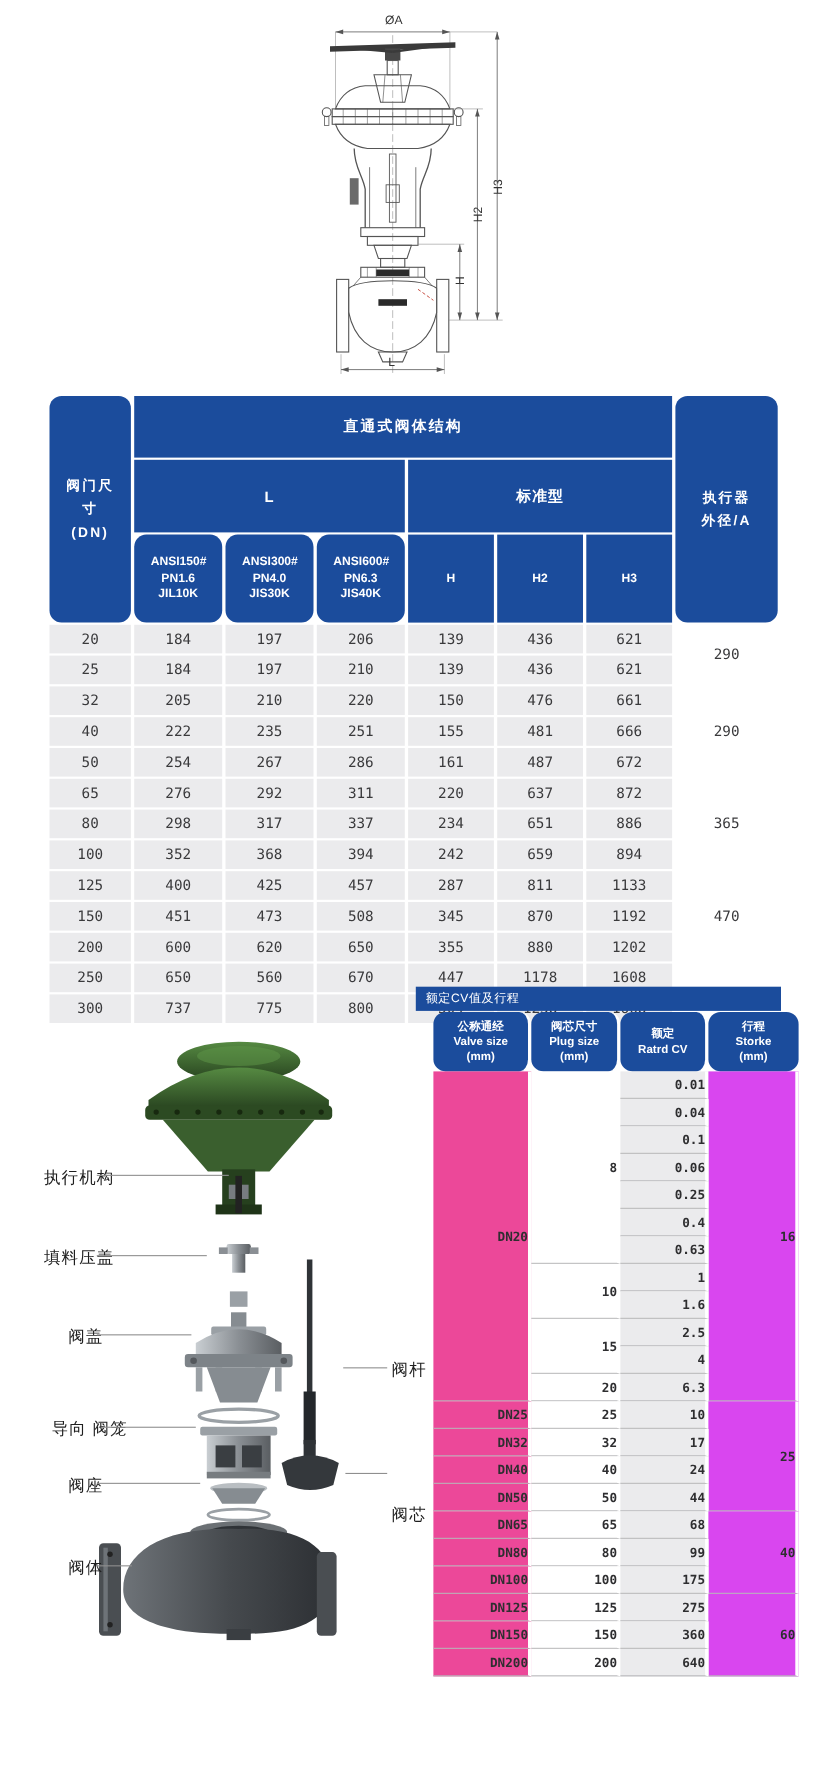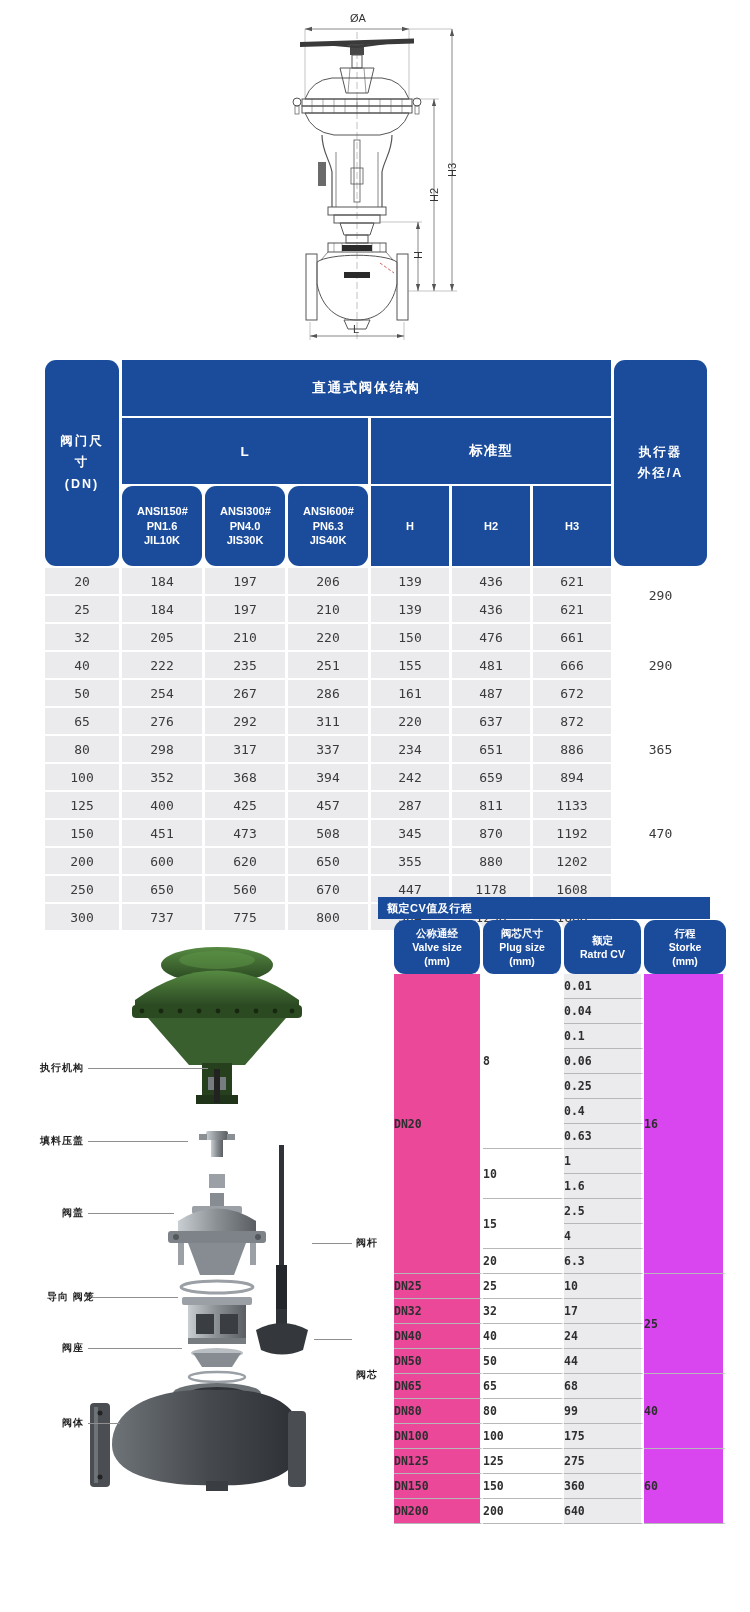--- a/index.html
+++ b/index.html
@@ -15,39 +15,39 @@
                font-family:"DejaVu Sans Mono","Liberation Mono",monospace;font-size:13px;color:#3a3a3c;}
   table.dim td.act{background:#fff;}
   .h-title th{height:26px;font-size:13.5px;letter-spacing:2px;}
   .h-group th{height:36px;font-size:13.5px;letter-spacing:1px;}
   .h-sub th{height:50px;font-size:11px;line-height:1.35;}
   th.dn-head{font-size:12.5px;line-height:1.7;}
   th.act-head{font-size:12.5px;line-height:1.7;text-align:left;padding-left:14px;}
 
   
   .cv-wrap{position:absolute;left:378px;top:897px;width:332px;}
-  .cv-title{background:#1b4c9c;color:#fff;font-size:11px;font-weight:bold;height:22px;
+  .cv-title{background:#1b4c9c;color:#fff;font-size:11px;font-weight:normal;height:22px;
             line-height:22px;padding-left:9px;letter-spacing:.5px;}
   table.cv{width:332px;table-layout:fixed;border-collapse:separate;border-spacing:0;margin-top:1px;padding-left:16px;}
   table.cv th{background:#1b4c9c;color:#fff;font-size:10.5px;font-weight:bold;line-height:1.35;
               height:54px;text-align:center;vertical-align:middle;border-right:3px solid #fff;padding:0;}
   table.cv th.last{border-right:none;margin-left:12px;}
-  table.cv td{height:24px;text-align:left;vertical-align:middle;padding:0;
+  table.cv td{height:24px;text-align:right;vertical-align:middle;padding:0;
               font-family:"DejaVu Sans Mono","Liberation Mono",monospace;
               font-size:11.5px;font-weight:bold;color:#2e2e30;
               border-right:3px solid #fff;border-bottom:1px solid #b7b7b9;}
   td.c1{background:#ec4899;}
   td.c2{background:#fff;}
   td.c3{background:#ebebed;}
   td.c4{background:#d946ef;border-right:none;}
   td.nb{border-bottom:none;}
   td.sec{border-bottom:2px solid #8a8a8c;}
 
   
-  .lbl{position:absolute;font-size:10px;font-weight:bold;color:#1f1f1f;white-space:nowrap;letter-spacing:1px;}
+  .lbl{position:absolute;font-size:15px;font-weight:normal;color:#1f1f1f;white-space:nowrap;letter-spacing:1px;}
   .leader{position:absolute;height:1px;background:#8f8f8f;}
 
   svg text{font-family:"Liberation Sans","DejaVu Sans",sans-serif;}
 </style>
 </head>
 <body>
 
 <div class="page">
 
   <svg viewBox="0 0 230 345" width="230" height="345" style="position:absolute;left:262px;top:2px">

